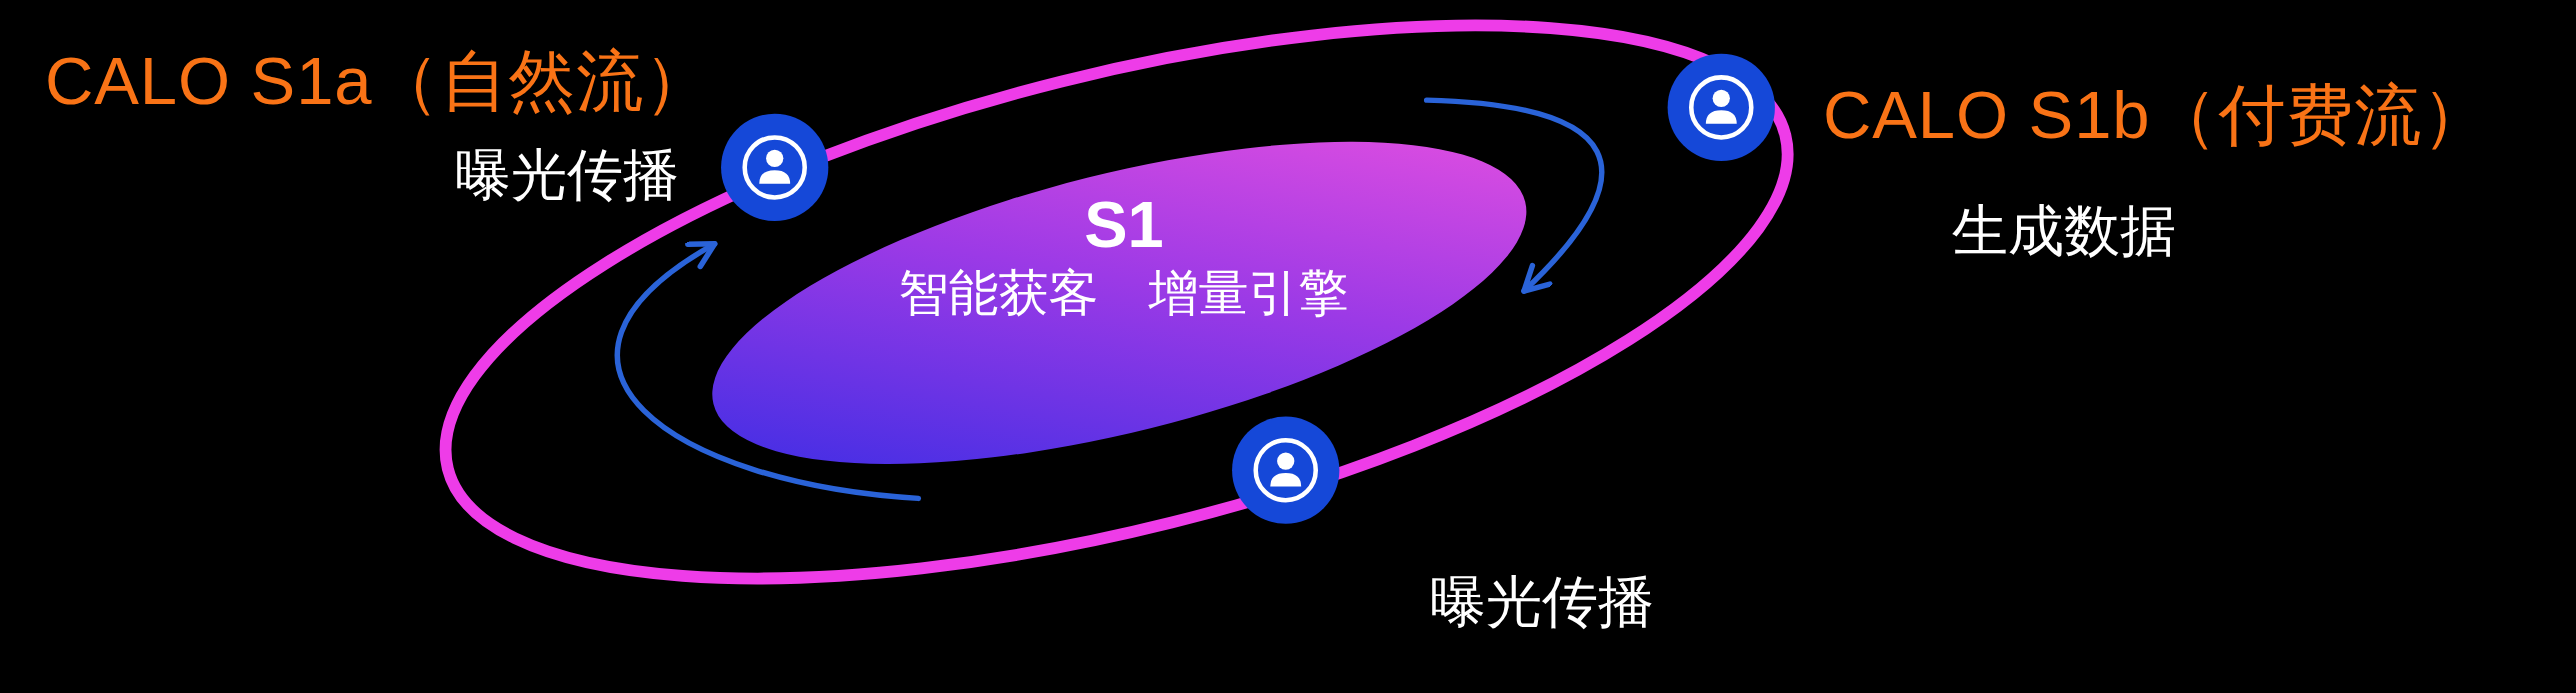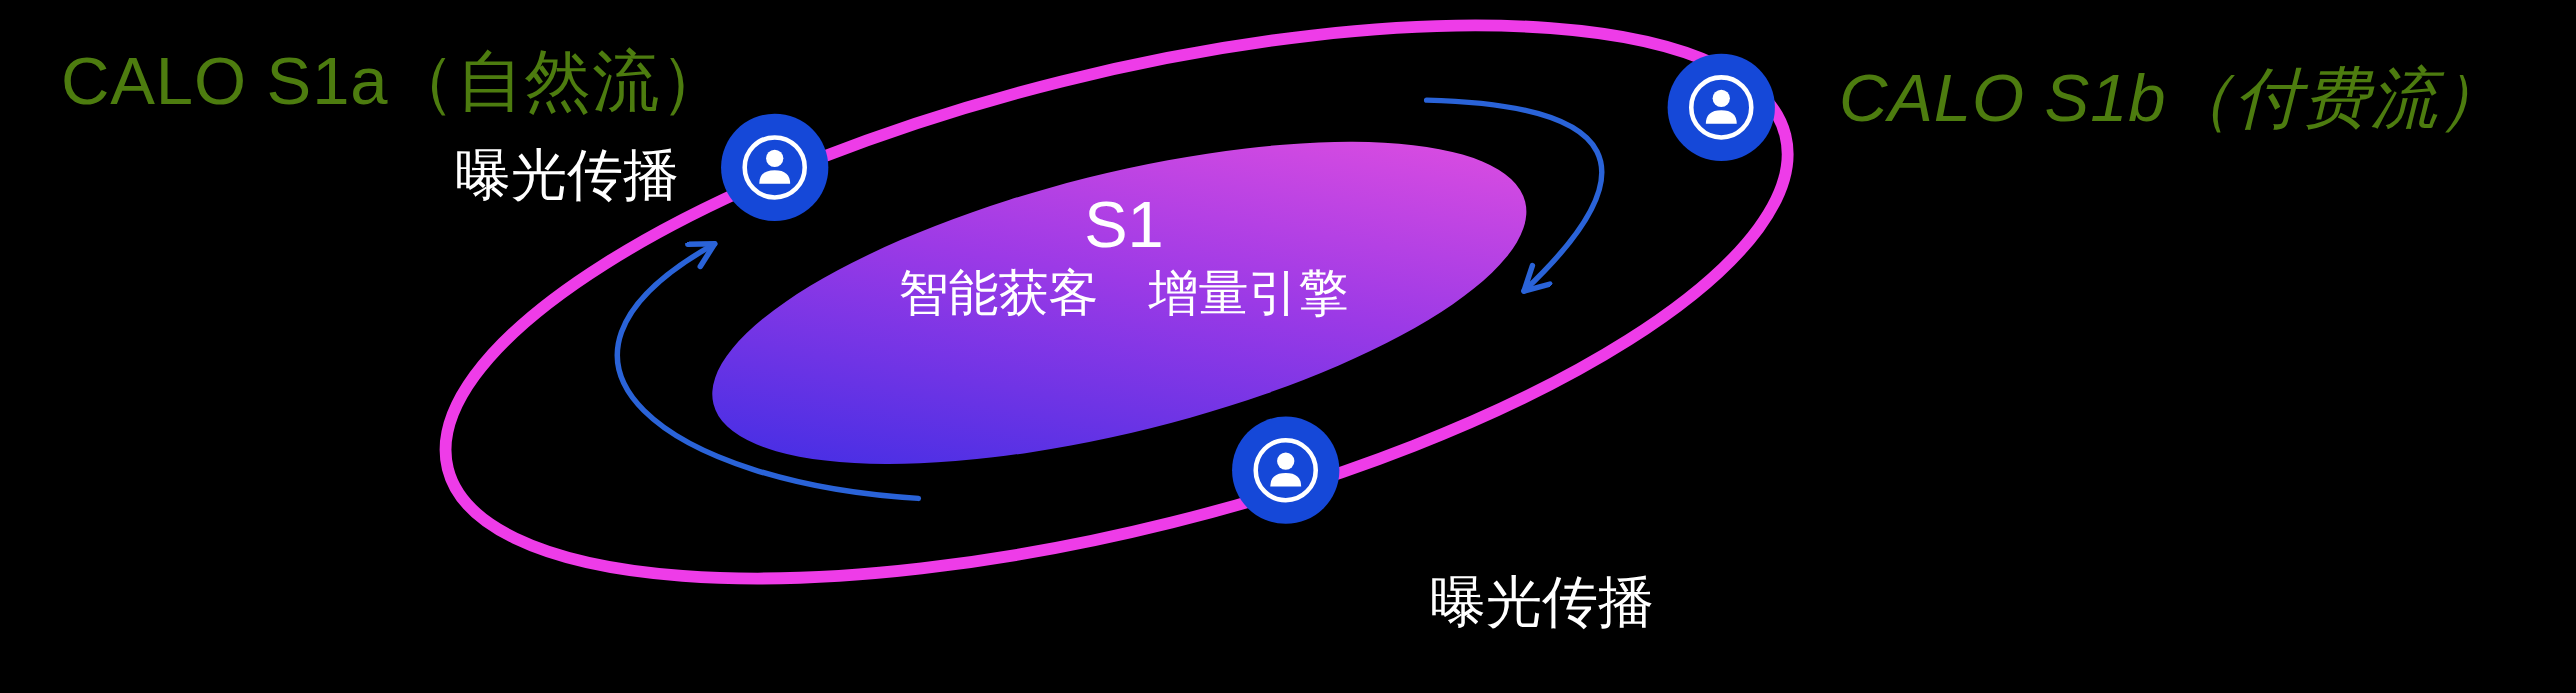--- a/index.html
+++ b/index.html
@@ -20,47 +20,46 @@
     left: 0; top: 0;
     width: 2576px;
     height: 694px;
   }
   .label {
     position: absolute;
     white-space: nowrap;
     line-height: 1.1;
   }
   .node-title {
-    color: #4d7c0f;
+    color: #f97316;
     font-size: 67px;
     font-weight: 500;
     letter-spacing: 0.9px;
-    margin-left: 16px;
   }
   .node-subtitle {
     color: #ffffff;
     font-size: 56px;
     font-weight: 400;
   }
   .center-title {
     color: #ffffff;
     font-size: 65px;
-    font-weight: 400;
+    font-weight: 700;
     text-align: center;
   }
   .center-subtitle {
     color: #ffffff;
     font-size: 50px;
     font-weight: 500;
     text-align: center;
   }
   
   .pos-s1a-title    { left: 45px;   top: 44px;  }
   .pos-s1a-subtitle { left: 455px;  top: 144px; }
-  .pos-s1b-title    { left: 1823px; top: 61px; font-style: italic;  }
+  .pos-s1b-title    { left: 1823px; top: 78px;  }
   .pos-s1b-subtitle { left: 1952px; top: 200px; }
   .pos-s1c-title    { left: 1376px; top: 471px; }
   .pos-s1c-subtitle { left: 1430px; top: 571px; }
   .pos-center-title    { left: 851px; top: 189px; width: 546px; }
   .pos-center-subtitle { left: 760px; top: 266px; width: 727px; }
 </style>
 </head>
 <body>
 
 <div id="canvas">
@@ -113,17 +112,18 @@
     </g>
   </svg>
 
   <div class="label center-title pos-center-title">S1</div>
   <div class="label center-subtitle pos-center-subtitle">智能获客　增量引擎</div>
 
   <div class="label node-title pos-s1a-title">CALO S1a（自然流）</div>
   <div class="label node-subtitle pos-s1a-subtitle">曝光传播</div>
 
   <div class="label node-title pos-s1b-title">CALO S1b（付费流）</div>
+  <div class="label node-subtitle pos-s1b-subtitle">生成数据</div>
 
   <div class="label node-subtitle pos-s1c-subtitle">曝光传播</div>
 
 </div>
 
 
 </body></html>

